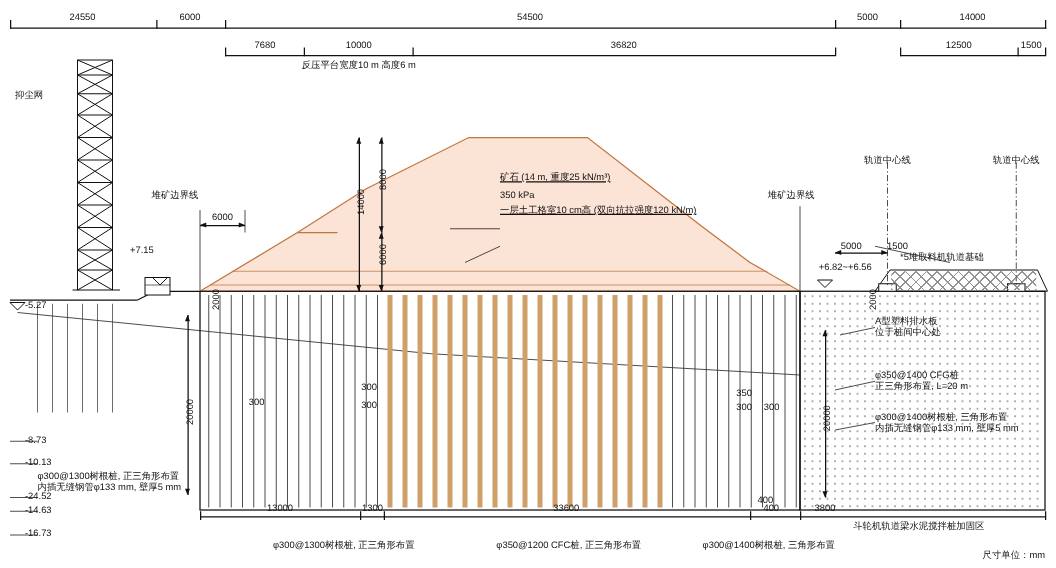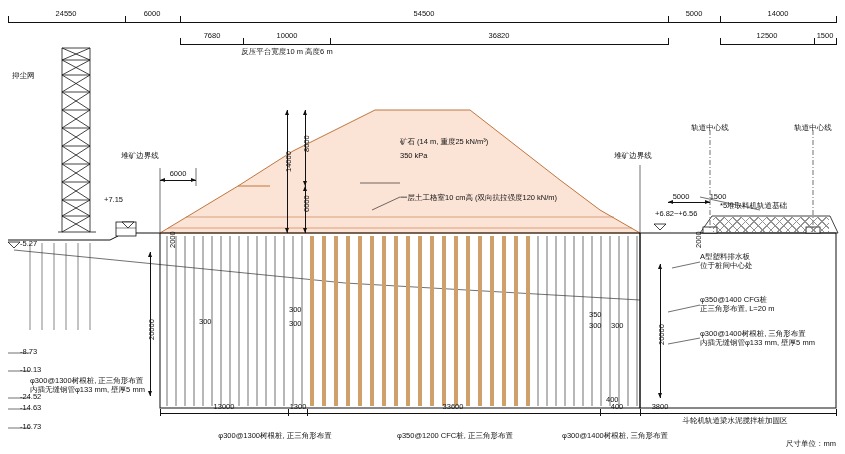--- a/index.html
+++ b/index.html
@@ -266,23 +266,23 @@
 
   <div class="txt" style="left:104px;top:196px;">+7.15</div>
   <div class="txt" style="left:20px;top:240px;">-5.27</div>
   <div class="txt" style="left:655px;top:210px;">+6.82~+6.56</div>
   <div class="txt" style="left:20px;top:348px;">-8.73</div>
   <div class="txt" style="left:20px;top:366px;">-10.13</div>
   <div class="txt" style="left:20px;top:393px;">-24.52</div>
   <div class="txt" style="left:20px;top:404px;">-14.63</div>
   <div class="txt" style="left:20px;top:423px;">-16.73</div>
 
-  <div class="txt" style="left:400px;top:138px;">矿石 (14 m, 重度25 kN/m³)</div>
+  <div class="txt" style="left:400px;top:138px;text-decoration:underline;">矿石 (14 m, 重度25 kN/m³)</div>
   <div class="txt" style="left:400px;top:152px;">350 kPa</div>
-  <div class="txt" style="left:400px;top:194px;">一层土工格室10 cm高 (双向抗拉强度120 kN/m)</div>
+  <div class="txt" style="left:400px;top:164px;text-decoration:underline;">一层土工格室10 cm高 (双向抗拉强度120 kN/m)</div>
 
   <div class="ln vl" style="left:287px;top:110px;height:123px;"></div>
   <div class="arrowU" style="left:284.5px;top:110px;"></div>
   <div class="arrowD" style="left:284.5px;top:228px;"></div>
   <div class="vtxt" style="left:284px;top:172px;transform:rotate(-90deg);">14000</div>
 
   <div class="ln vl" style="left:305px;top:110px;height:76px;"></div>
   <div class="arrowU" style="left:302.5px;top:110px;"></div>
   <div class="arrowD" style="left:302.5px;top:181px;"></div>
   <div class="vtxt" style="left:302px;top:152px;transform:rotate(-90deg);">8000</div>

